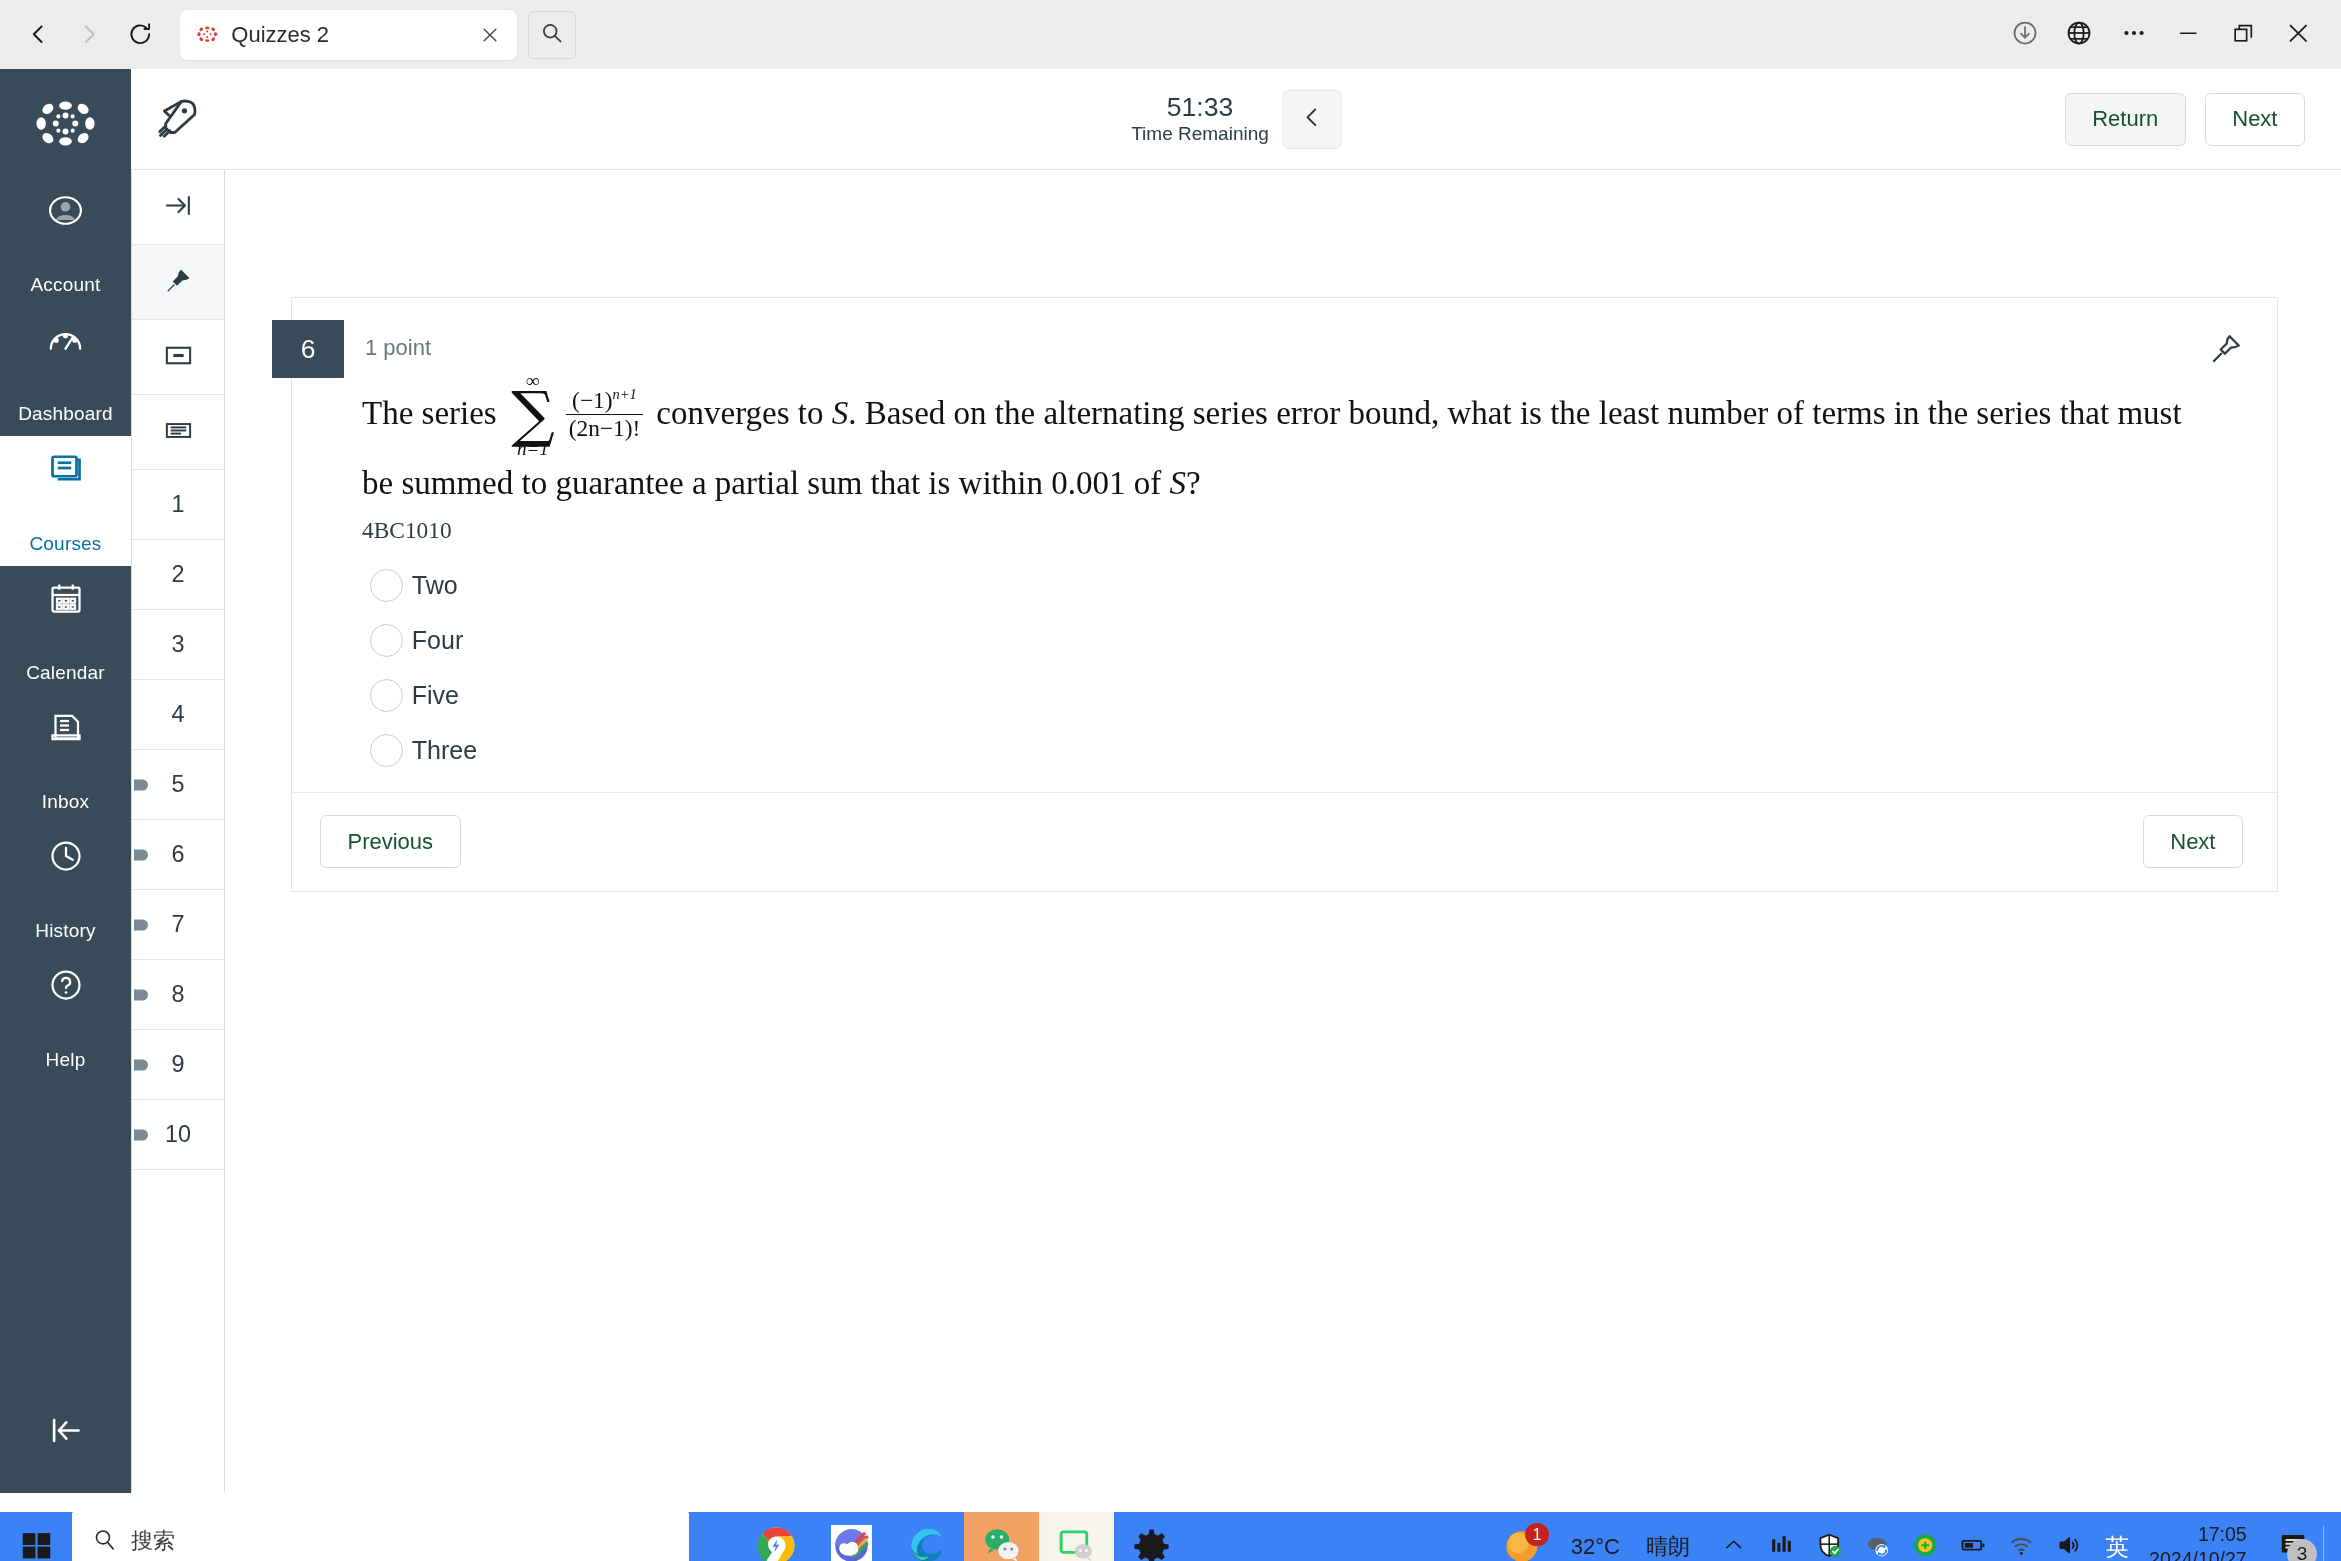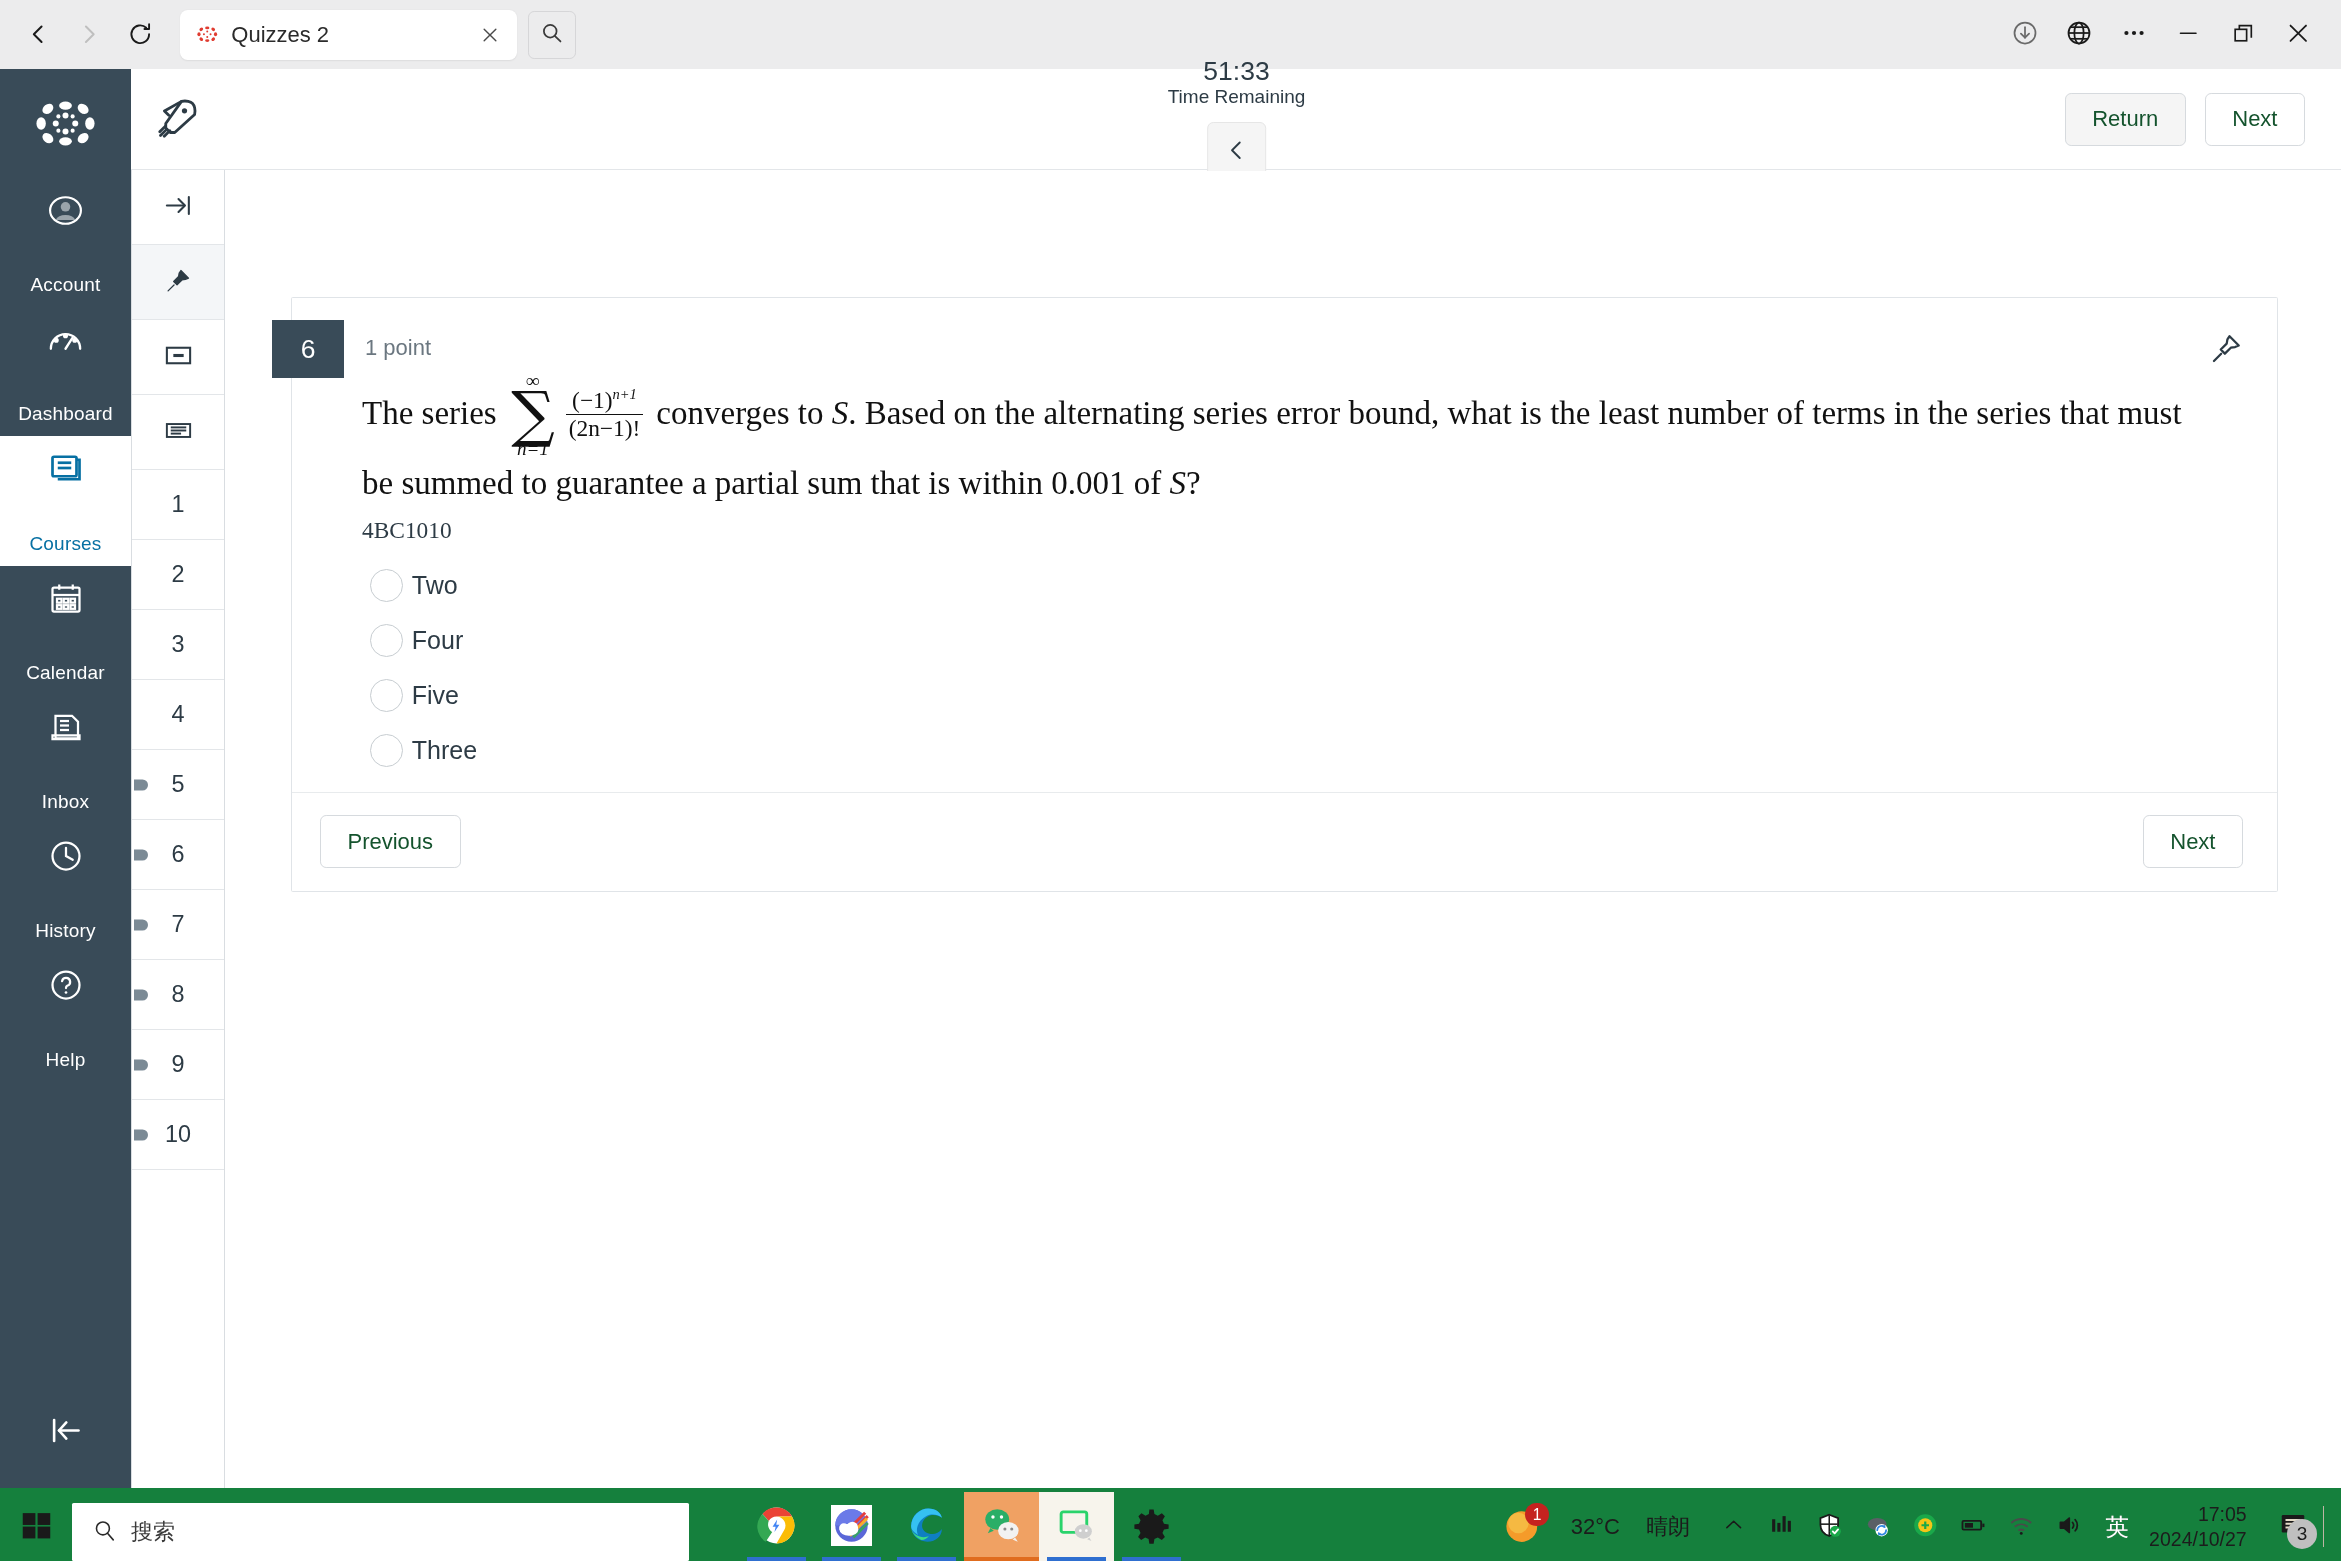--- a/index.html
+++ b/index.html
@@ -89,21 +89,21 @@
 
   
   .quiz-header {
     position: absolute; top: 69px; left: 131px; width: 2211px; height: 101px;
     background: #ffffff; border-bottom: 0.8px solid #e3e6e9;
     display: flex; align-items: center;
   }
   .rocket-wrap { width: 94px; display: flex; justify-content: center; }
   .timer-block {
     position: absolute; left: 50%; transform: translateX(-50%);
-    display: flex; align-items: center; gap: 14px; flex-direction: column;
+    display: flex; align-items: center; gap: 14px;
   }
   .timer-text { text-align: center; }
   .timer-value { font-size: 26.5px; color: #2d3b45; line-height: 1.1; }
   .timer-label { font-size: 19px; color: #2d3b45; }
   .timer-toggle {
     width: 59px; height: 59px; background: #f5f5f5; border: 0.8px solid #e6e6e6;
     border-radius: 6.2px; display: flex; align-items: center; justify-content: center; cursor: pointer;
   }
   .header-actions { margin-left: auto; display: flex; gap: 19px; padding-right: 37px; }
   .btn {
@@ -168,22 +168,22 @@
   }
   .answer-label { font-size: 25px; color: #2d3b45; }
   .qfoot {
     border-top: 0.8px solid #e8ebed; padding: 22px 34px 23.4px 28px;
     display: flex; align-items: center;
   }
   .qfoot .btn:last-child { margin-left: auto; }
 
   
   .taskbar {
-    position: absolute; left: 0; bottom: 0; width: 2342px; height: 73px;
-    background: #15803d; display: flex; align-items: flex-end;
+    position: absolute; left: 0; bottom: 0; width: 2342px; height: 49px;
+    background: #3b82f6; display: flex; align-items: flex-start;
   }
   .start-btn { width: 72px; height: 69px; display: flex; align-items: center; justify-content: center; cursor: pointer; }
   .tb-search {
     width: 617px; height: 58px; background: #ffffff; border-radius: 1.6px;
     display: flex; align-items: center; gap: 14px; padding: 0 20px; cursor: text;
   }
   .tb-search-text { font-size: 22px; color: #3a3a3a; }
   .tb-apps { margin-left: 50px; display: flex; align-items: flex-end; height: 69px; }
   .tb-app {
     width: 75px; height: 69px; display: flex; align-items: center; justify-content: center;

